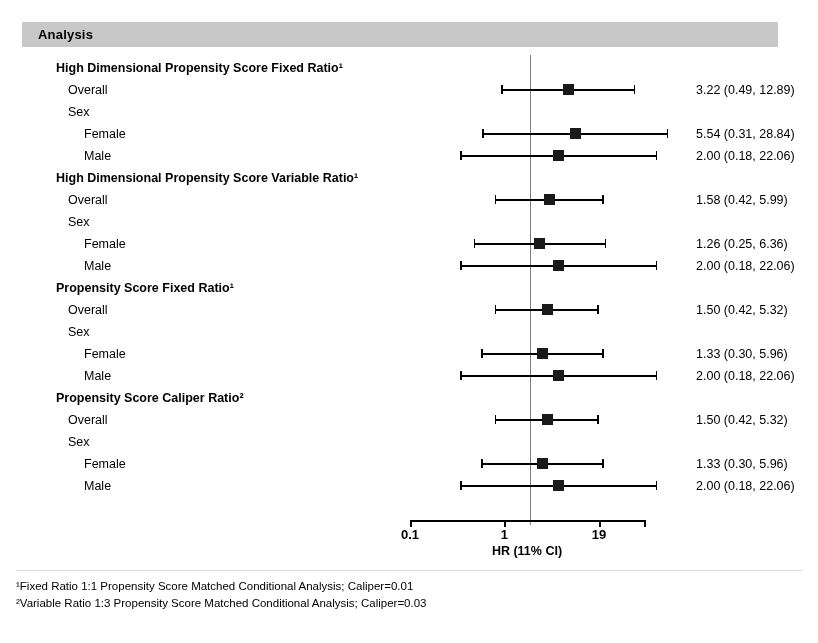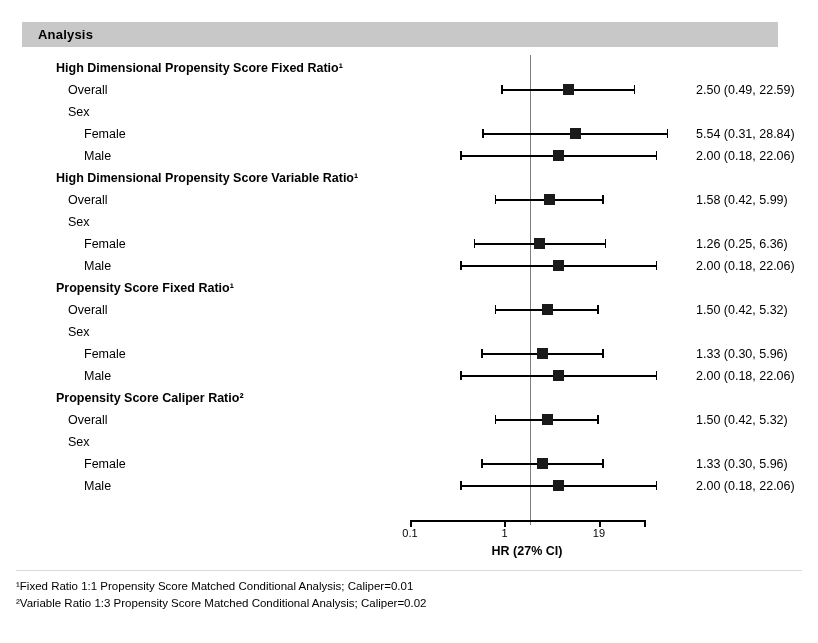--- a/index.html
+++ b/index.html
@@ -132,22 +132,22 @@
   .axis-tick {
     position: absolute;
     width: 1.6px;
     height: 7px;
     background: #000000;
     top: 0px;
   }
   .axis-tick-label {
     position: absolute;
     top: 7px;
-    font-size: 11px;
-    font-weight: normal;
+    font-size: 13px;
+    font-weight: bold;
     transform: translateX(-50%);
     white-space: nowrap;
   }
   .axis-title {
     position: absolute;
     top: 24px;
     font-size: 12.5px;
     font-weight: bold;
     transform: translateX(-50%);
     white-space: nowrap;
@@ -183,21 +183,21 @@
     <span class="header-label">Analysis</span>
   </div>
 
   <div class="plot" id="plot-area">
     <div class="ref-line" id="ref-line" style="left: 482.464px;"></div>
   <div class="row" style="top: 2px;">
         <div class="row-label group">High Dimensional Propensity Score Fixed Ratio¹</div>
       </div>
       <div class="row" style="top: 24px;">
         <div class="row-label level1">Overall</div>
-        <div class="row-estimate">2.50 (0.49, 22.59)</div>
+        <div class="row-estimate">3.22 (0.49, 12.89)</div>
         <div class="ci-line" style="left: 453.199px; width: 134.145px;"></div>
         <div class="ci-cap" style="left: 453.199px;"></div>
         <div class="ci-cap" style="left: 585.744px;"></div>
         <div class="point-marker" style="left: 514.556px;"></div>
       </div>
       <div class="row" style="top: 46px;">
         <div class="row-label level1">Sex</div>
       </div>
       <div class="row" style="top: 68px;">
         <div class="row-label level2">Female</div>
@@ -310,23 +310,23 @@
   <div class="axis" id="axis-area">
       <div class="axis-line" style="left: 388px; width: 234px;"></div>
       <div class="axis-tick" style="left: 388px;"></div>
       <div class="axis-tick-label" style="left: 388px;">0.1</div>
       <div class="axis-tick" style="left: 482.464px;"></div>
       <div class="axis-tick-label" style="left: 482.464px;">1</div>
       <div class="axis-tick" style="left: 576.929px;"></div>
       <div class="axis-tick-label" style="left: 576.929px;">19</div>
       <div class="axis-tick" style="left: 388px;"></div>
       <div class="axis-tick" style="left: 622px;"></div>
-      <div class="axis-title" style="left: 505px;">HR (27% CI)</div>
+      <div class="axis-title" style="left: 505px;">HR (11% CI)</div>
     </div>
 
   <div class="divider"></div>
 
   <div class="footnotes" id="footnotes">
       <div class="footnote">¹Fixed Ratio 1:1 Propensity Score Matched Conditional Analysis; Caliper=0.01</div>
-      <div class="footnote">²Variable Ratio 1:3 Propensity Score Matched Conditional Analysis; Caliper=0.02</div>
+      <div class="footnote">²Variable Ratio 1:3 Propensity Score Matched Conditional Analysis; Caliper=0.03</div>
     </div>
 
 </div>
 
 </body></html>

